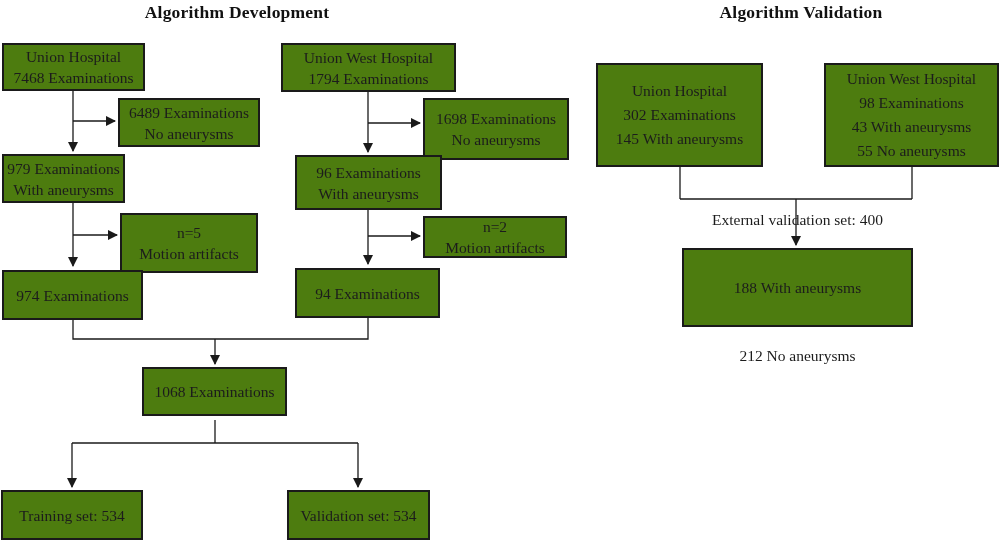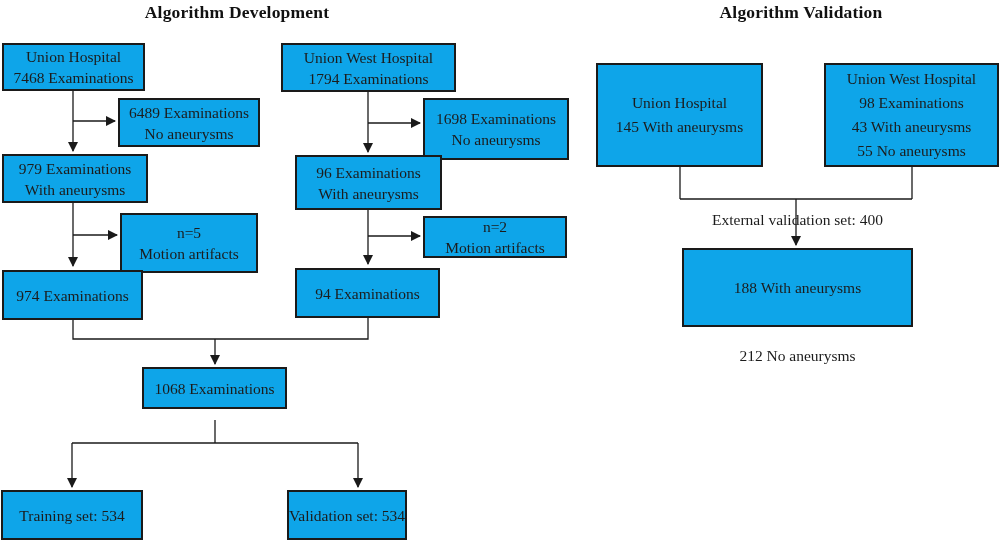--- a/index.html
+++ b/index.html
@@ -21,21 +21,21 @@
     text-align: center;
     font-weight: bold;
     font-size: 17.5px;
     letter-spacing: 0.2px;
     color: #111111;
   }
   .box {
     position: absolute;
     box-sizing: border-box;
     border: 2px solid #1a1a1a;
-    background: #0ea5e9;
+    background: #4d7c0f;
     display: flex;
     flex-direction: column;
     align-items: center;
     justify-content: center;
     text-align: center;
   }
   .box.thick { border-width: 2.5px; }
   .box .line {
     font-size: 15.5px;
     line-height: 21px;
@@ -93,21 +93,21 @@
   <div class="box thick" style="left:2px; top:43px; width:143px; height:48px;">
     <div class="line">Union Hospital</div>
     <div class="line">7468 Examinations</div>
   </div>
 
   <div class="box" style="left:118px; top:98px; width:142px; height:49px;">
     <div class="line">6489 Examinations</div>
     <div class="line">No aneurysms</div>
   </div>
 
-  <div class="box thick" style="left:2px; top:154px; width:146px; height:49px;">
+  <div class="box thick" style="left:2px; top:154px; width:123px; height:49px;">
     <div class="line">979 Examinations</div>
     <div class="line">With aneurysms</div>
   </div>
 
   <div class="box" style="left:120px; top:213px; width:138px; height:60px;">
     <div class="line">n=5</div>
     <div class="line">Motion artifacts</div>
   </div>
 
   <div class="box thick" style="left:2px; top:270px; width:141px; height:50px;">
@@ -131,34 +131,35 @@
 
   <div class="box" style="left:423px; top:216px; width:144px; height:42px;">
     <div class="line">n=2</div>
     <div class="line">Motion artifacts</div>
   </div>
 
   <div class="box thick" style="left:295px; top:268px; width:145px; height:50px;">
     <div class="line">94 Examinations</div>
   </div>
 
-  <div class="box thick" style="left:142px; top:367px; width:145px; height:42px;">
+  <div class="box thick" style="left:142px; top:367px; width:145px; height:49px;">
     <div class="line">1068 Examinations</div>
   </div>
 
   <div class="box thick" style="left:1px; top:490px; width:142px; height:50px;">
     <div class="line">Training set: 534</div>
   </div>
 
-  <div class="box thick" style="left:287px; top:490px; width:120px; height:50px;">
+  <div class="box thick" style="left:287px; top:490px; width:143px; height:50px;">
     <div class="line">Validation set: 534</div>
   </div>
 
   <div class="box thick tall" style="left:596px; top:63px; width:167px; height:104px;">
     <div class="line">Union Hospital</div>
+    <div class="line">302 Examinations</div>
     <div class="line">145 With aneurysms</div>
   </div>
 
   <div class="box thick tall" style="left:824px; top:63px; width:175px; height:104px;">
     <div class="line">Union West Hospital</div>
     <div class="line">98 Examinations</div>
     <div class="line">43 With aneurysms</div>
     <div class="line">55 No aneurysms</div>
   </div>
 

